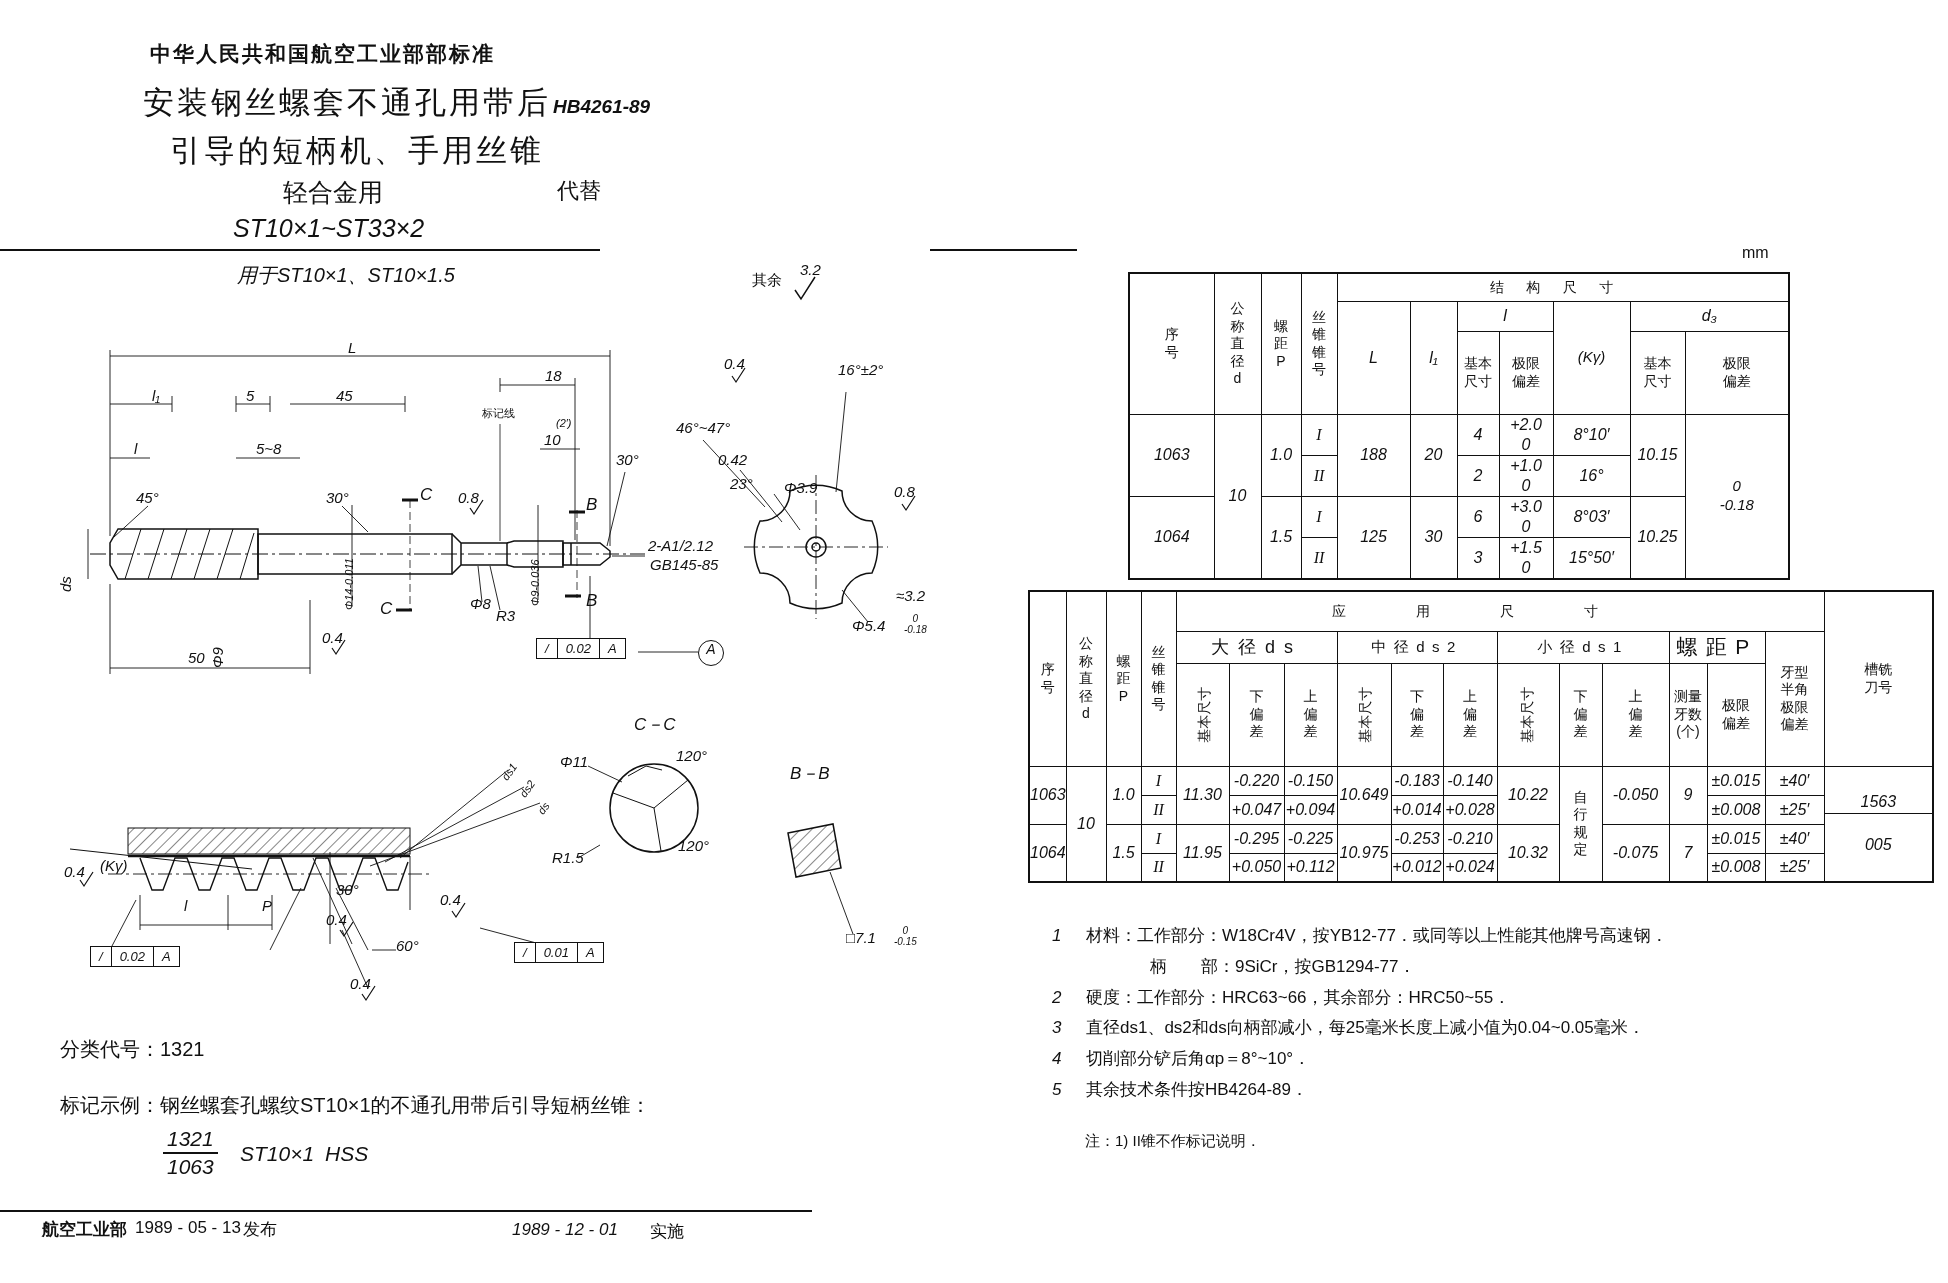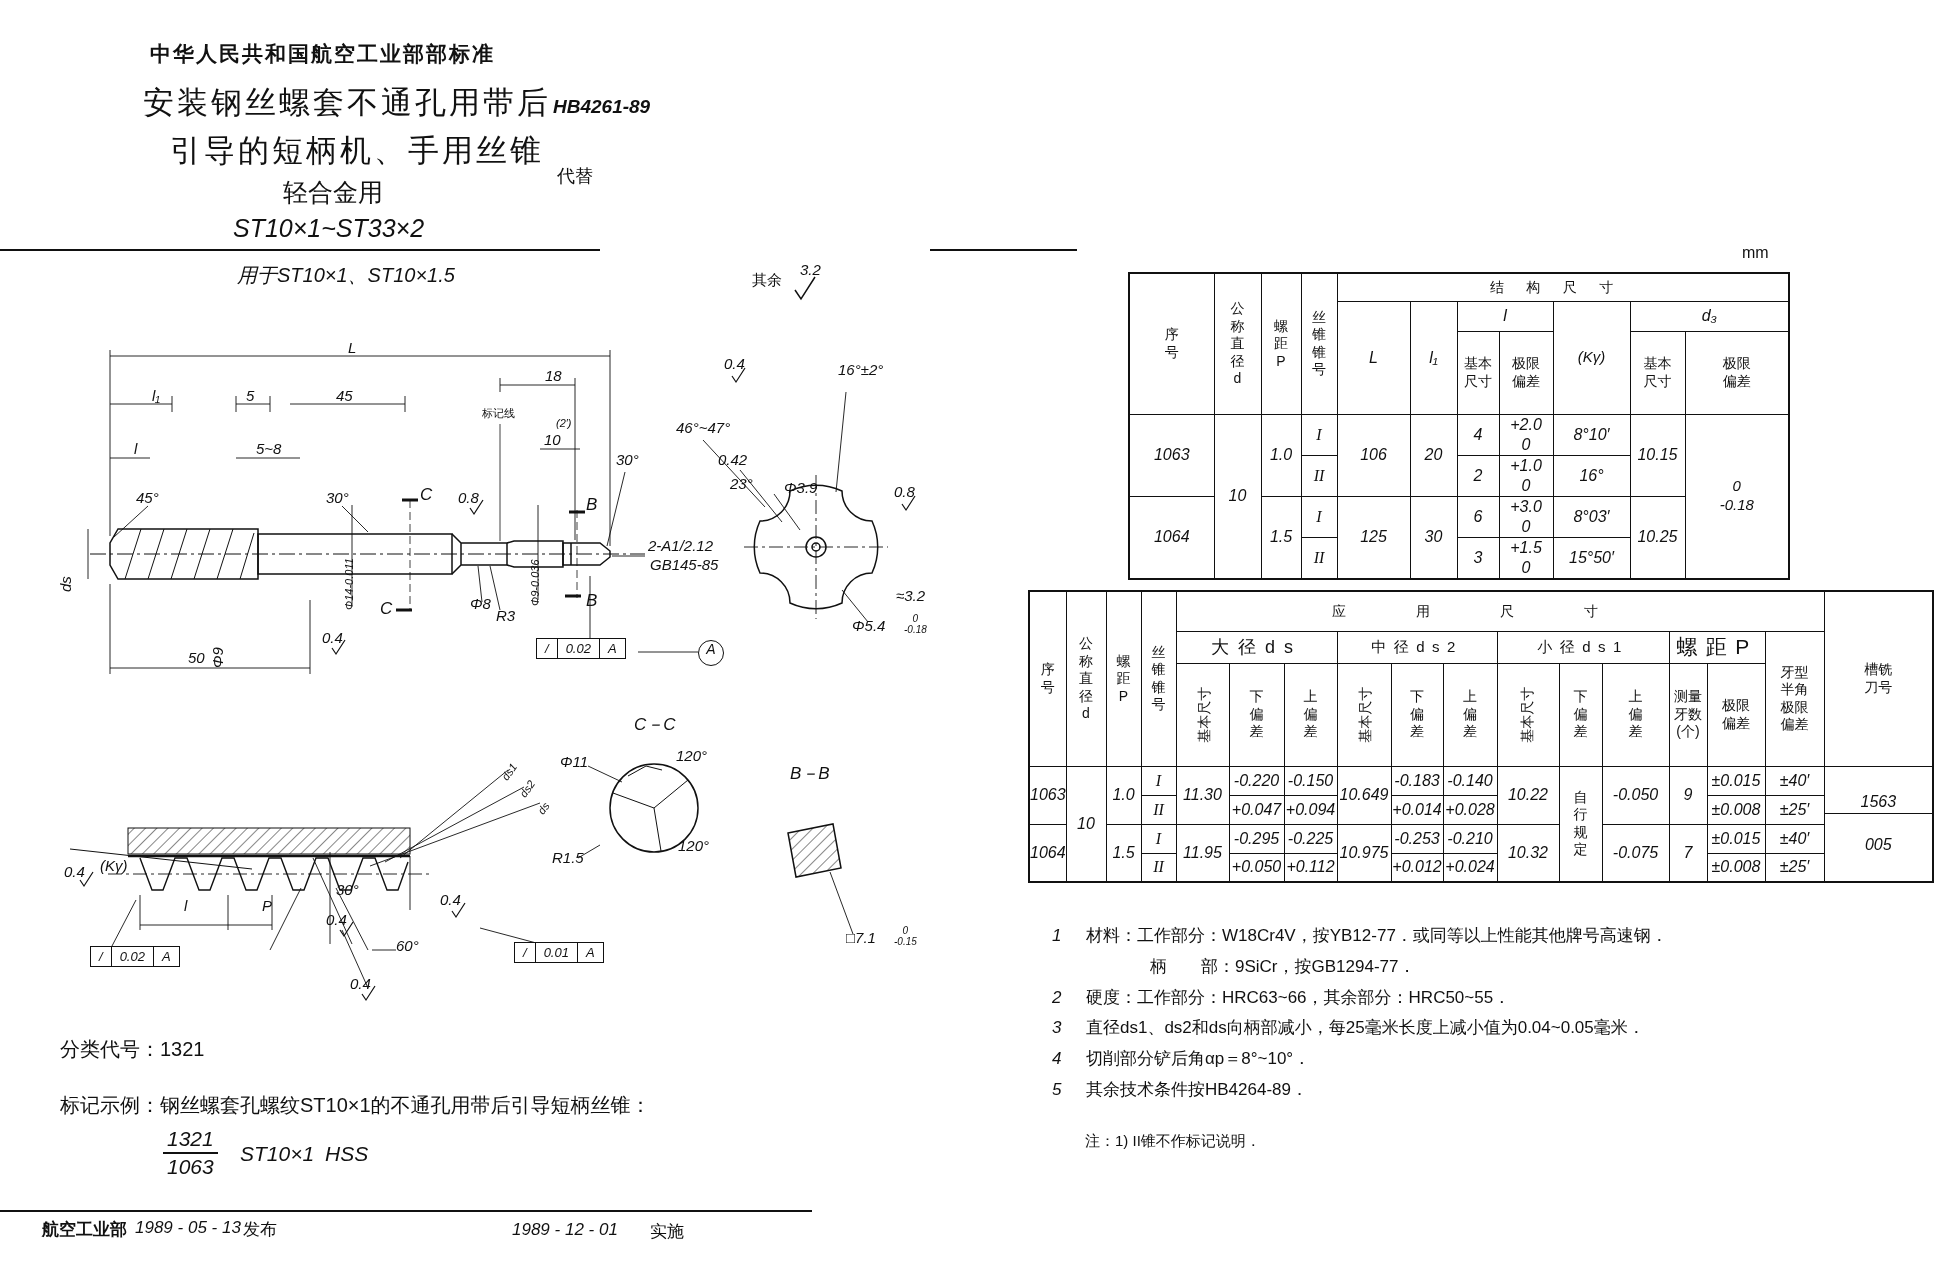--- a/index.html
+++ b/index.html
@@ -23,21 +23,21 @@
          text-align:center;line-height:22px;font:italic 14px "Liberation Sans",sans-serif;
          background:#fff;z-index:6}
   
   .h-ministry{position:absolute;left:150px;top:40px;font-size:21px;font-weight:bold;letter-spacing:2px}
   .h-t1{position:absolute;left:143px;top:82px;font-size:31px;letter-spacing:3px}
   .h-t2{position:absolute;left:170px;top:130px;font-size:31px;letter-spacing:3px}
   .h-t3{position:absolute;left:283px;top:176px;font-size:25px}
   .h-t4{position:absolute;left:233px;top:214px;font-size:25px;font-style:italic}
   .h-scope{position:absolute;left:237px;top:262px;font-size:20px;font-style:italic}
   .h-std{position:absolute;left:553px;top:96px;font-size:19px;font-weight:bold;font-style:italic}
-  .h-rep{position:absolute;left:557px;top:164px;font-size:18px}
+  .h-rep{position:absolute;left:557px;top:176px;font-size:22px}
   .unit{position:absolute;left:1742px;top:244px;font-size:16px;}
   
   table.t{position:absolute;border-collapse:collapse;table-layout:fixed;background:#fff;z-index:4}
   table.t th,table.t td{border:1.4px solid #111;padding:0;text-align:center;vertical-align:middle;
       font-weight:normal;white-space:pre-line;line-height:1.25;overflow:hidden}
   table.t{border:2.2px solid #111}
   table.t th{font-size:14px}
   table.t td{font-size:16px;font-style:italic}
   .stk{font-size:13px;line-height:1.1}
   .rot90c{display:inline-block;transform:rotate(-90deg);white-space:nowrap}
@@ -51,21 +51,21 @@
   .footnote{position:absolute;left:1085px;top:1132px;font-size:15px}
   
   .cls1{position:absolute;left:60px;top:1036px;font-size:20px}
   .cls2{position:absolute;left:60px;top:1092px;font-size:20px}
   .frac{position:absolute;left:163px;top:1126px;text-align:left;font:italic 21px "Liberation Sans",sans-serif}
   .frac .ftop{border-bottom:2px solid #111}
   .desig{position:absolute;left:240px;top:1142px;font:italic 21px "Liberation Sans",sans-serif}
   .mat{position:absolute;left:325px;top:1142px;font:italic 21px "Liberation Sans",sans-serif}
   
   .f-issuer{position:absolute;left:42px;top:1218px;font-size:17px;font-weight:bold}
-  .f-idate{position:absolute;left:135px;top:1218px;font-size:17px;font-style:italic}
+  .f-idate{position:absolute;left:135px;top:1218px;font-size:17px;}
   .f-iact{position:absolute;left:243px;top:1218px;font-size:17px}
   .f-mdate{position:absolute;left:512px;top:1220px;font-size:17px;font-style:italic}
   .f-mact{position:absolute;left:650px;top:1220px;font-size:17px}
   svg{position:absolute;z-index:1}
 </style>
 </head>
 <body>
 
 <div class="h-ministry">中华人民共和国航空工业部部标准</div>
 <div class="h-t1">安装钢丝螺套不通孔用带后</div>
@@ -330,21 +330,21 @@
     <th>基本
 尺寸</th>
     <th>极限
 偏差</th>
   </tr>
   <tr style="height:28px">
     <td rowspan="2">1063</td>
     <td rowspan="4">10</td>
     <td rowspan="2">1.0</td>
     <td style="font-family:'Liberation Serif',serif">I</td>
-    <td rowspan="2">106</td>
+    <td rowspan="2">188</td>
     <td rowspan="2">20</td>
     <td>4</td>
     <td class="stk">+2.0
 0</td>
     <td>8°10′</td>
     <td rowspan="2">10.15</td>
     <td rowspan="4" class="stk" style="font-size:15px">0
 -0.18</td>
   </tr>
   <tr style="height:27px">

